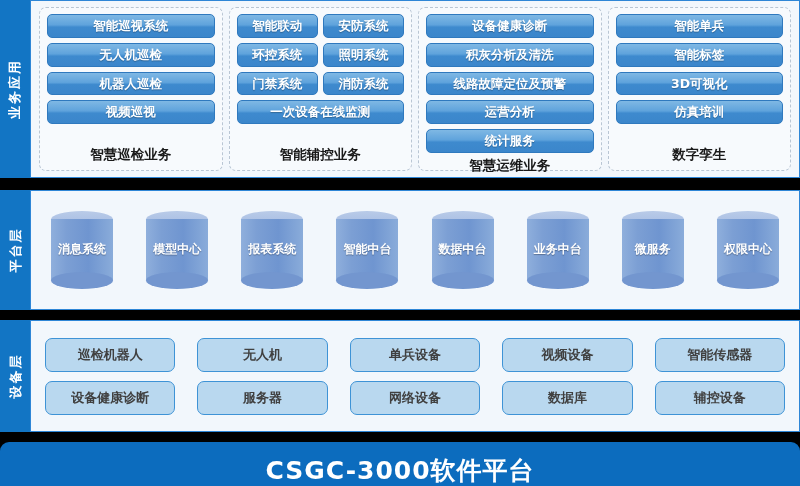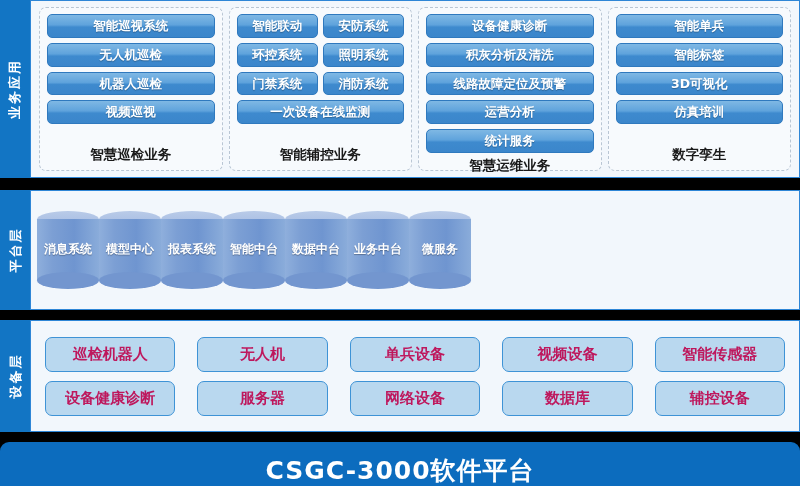--- a/index.html
+++ b/index.html
@@ -47,22 +47,22 @@
     font-size:13.5px;font-weight:bold;color:#1A1A1A;
   }
 
   
   .gap{height:12px;background:#000;}
   .gap-sm{height:10px;background:#000;}
 
   
   .sec2{height:120px;}
   .sec2 .layer-body{
-    display:flex;align-items:center;justify-content:flex-start;
-    padding:0 6px;box-sizing:border-box;
+    display:flex;align-items:center;justify-content:space-between;
+    padding:0 20px;box-sizing:border-box;
   }
   .cyl{position:relative;width:62px;height:78px;}
   .cyl .body{
     position:absolute;left:0;right:0;top:8px;bottom:9px;
     background:linear-gradient(to right,#8FAFDC 0%,#7C9FD4 25%,#6F95D0 60%,#8AACDA 100%);
   }
   .cyl .top{
     position:absolute;left:0;right:0;top:0;height:17px;border-radius:50%;
     background:linear-gradient(to bottom,#B9CBE8 0%,#A3BAE2 100%);
   }
@@ -79,21 +79,21 @@
 
   
   .sec3{height:112px;}
   .sec3 .layer-body{
     display:flex;flex-direction:column;justify-content:center;
     gap:9px;padding:8px 14px;box-sizing:border-box;
   }
   .dev-row{display:flex;gap:22px;}
   .dev{
     flex:1;background:#B9D8EF;border:1.5px solid #3E93D6;border-radius:7px;
-    color:#be185d;font-size:15px;font-weight:bold;text-align:center;
+    color:#404040;font-size:13px;font-weight:bold;text-align:center;
     padding:7px 2px;box-sizing:border-box;white-space:nowrap;
   }
 
   
   .banner{
     margin-top:10px;height:56px;background:#0C6CBE;border-radius:9px;
     display:flex;align-items:center;justify-content:center;
     color:#fff;font-size:25px;font-weight:bold;letter-spacing:1px;
   }
 </style>
@@ -197,20 +197,26 @@
         <div class="body"></div>
         <div class="bottom"></div>
         <div class="label">业务中台</div>
       </div>
       <div class="cyl">
         <div class="top"></div>
         <div class="body"></div>
         <div class="bottom"></div>
         <div class="label">微服务</div>
       </div>
+      <div class="cyl">
+        <div class="top"></div>
+        <div class="body"></div>
+        <div class="bottom"></div>
+        <div class="label">权限中心</div>
+      </div>
     </div>
   </div>
 
   <div class="gap-sm"></div>
 
   <div class="layer sec3">
     <div class="layer-tab">
       <span>设备层</span>
     </div>
     <div class="layer-body">

